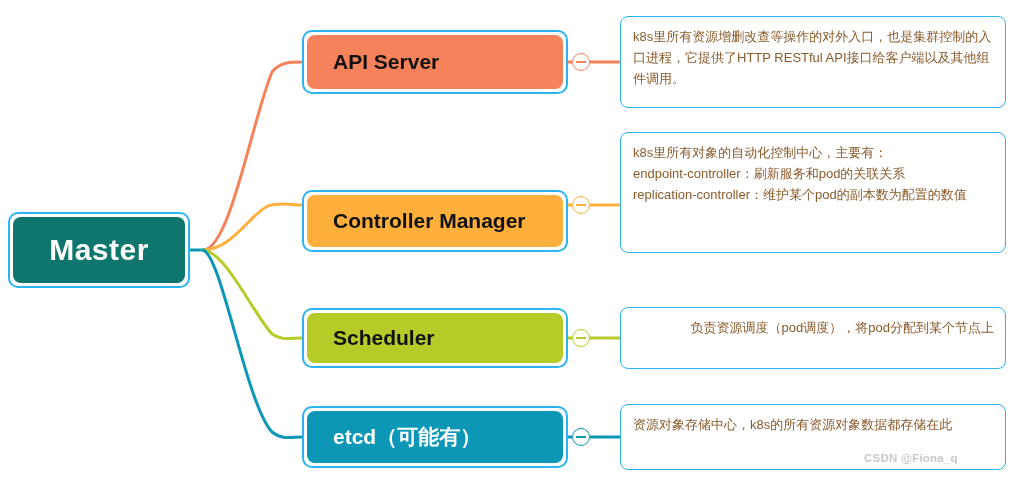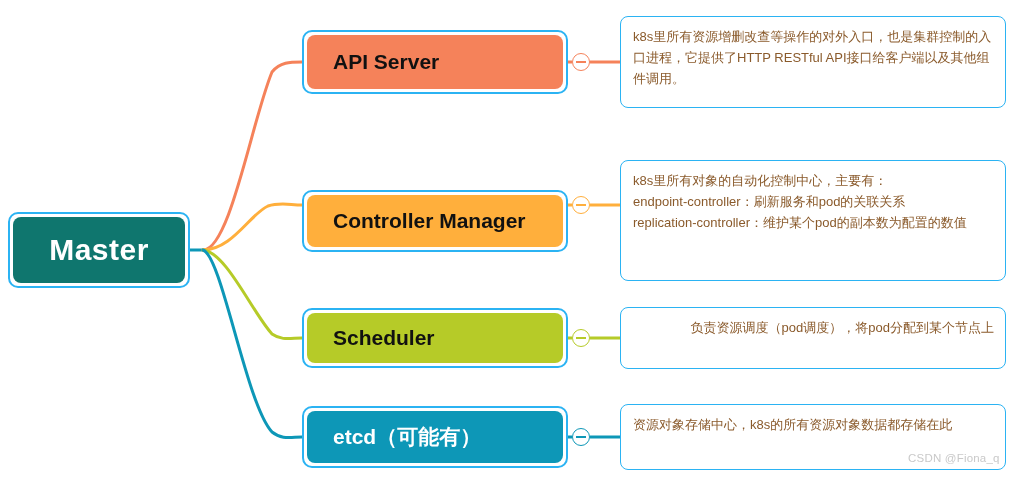--- a/index.html
+++ b/index.html
@@ -132,33 +132,34 @@
     border: 1.6px solid #2BB3F3;
     border-radius: 8px;
     background: #ffffff;
     padding: 9px 11px 9px 12px;
     color: #8A5A2B;
     font-size: 13px;
     line-height: 1.62;
     white-space: pre-line;
   }
   #desc-api   { top: 16px;  height: 92px; }
-  #desc-ctrl  { top: 160px; height: 121px; }
+  #desc-ctrl  { top: 132px; height: 121px; }
   #desc-sched { top: 307px; height: 62px; text-align: right; }
   #desc-etcd  { top: 404px; height: 66px; }
 
   
   #watermark {
     position: absolute;
-    left: 908px;
+    left: 864px;
     top: 452px;
     font-size: 11.5px;
     color: #C9C9C9;
     white-space: nowrap;
     letter-spacing: 0.2px;
+    font-weight: bold;
   }
 </style>
 </head>
 <body>
 
 <div id="canvas">
 
   <svg id="connectors" viewBox="0 0 1020 479" xmlns="http://www.w3.org/2000/svg">
 
     <path d="M190,250 L203,250" stroke="#0D97B7" stroke-width="3" fill="none"></path>

